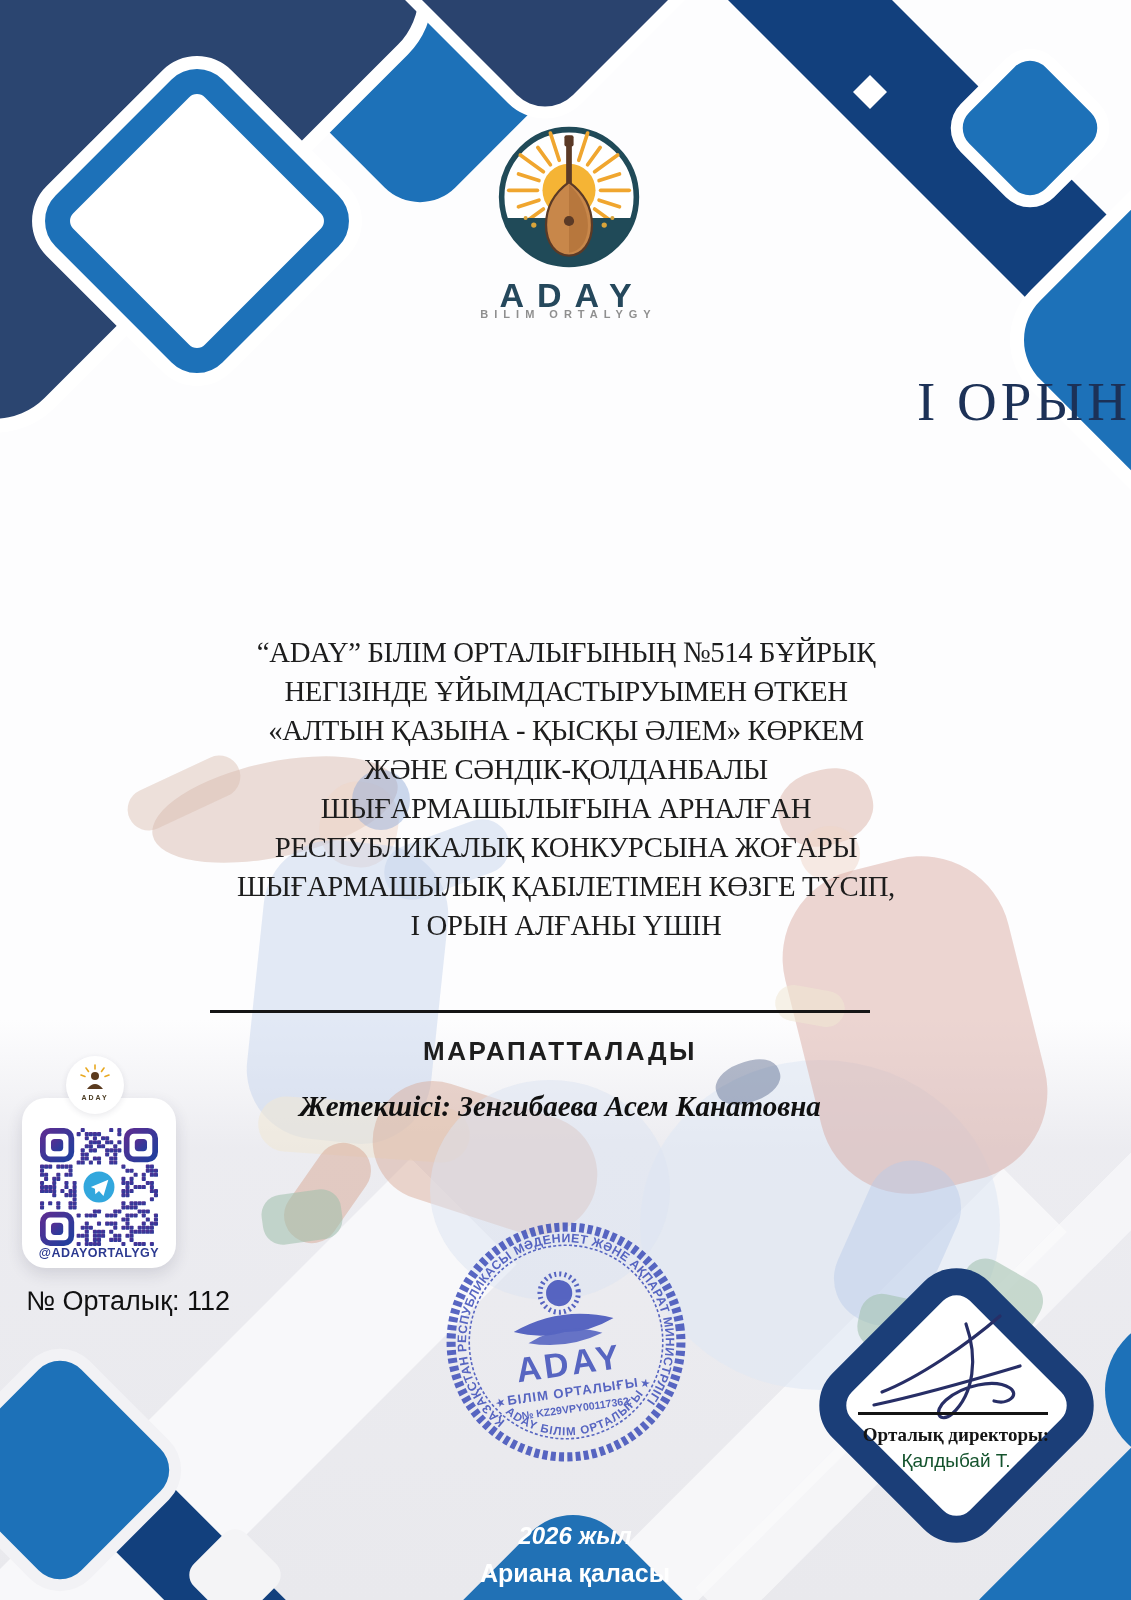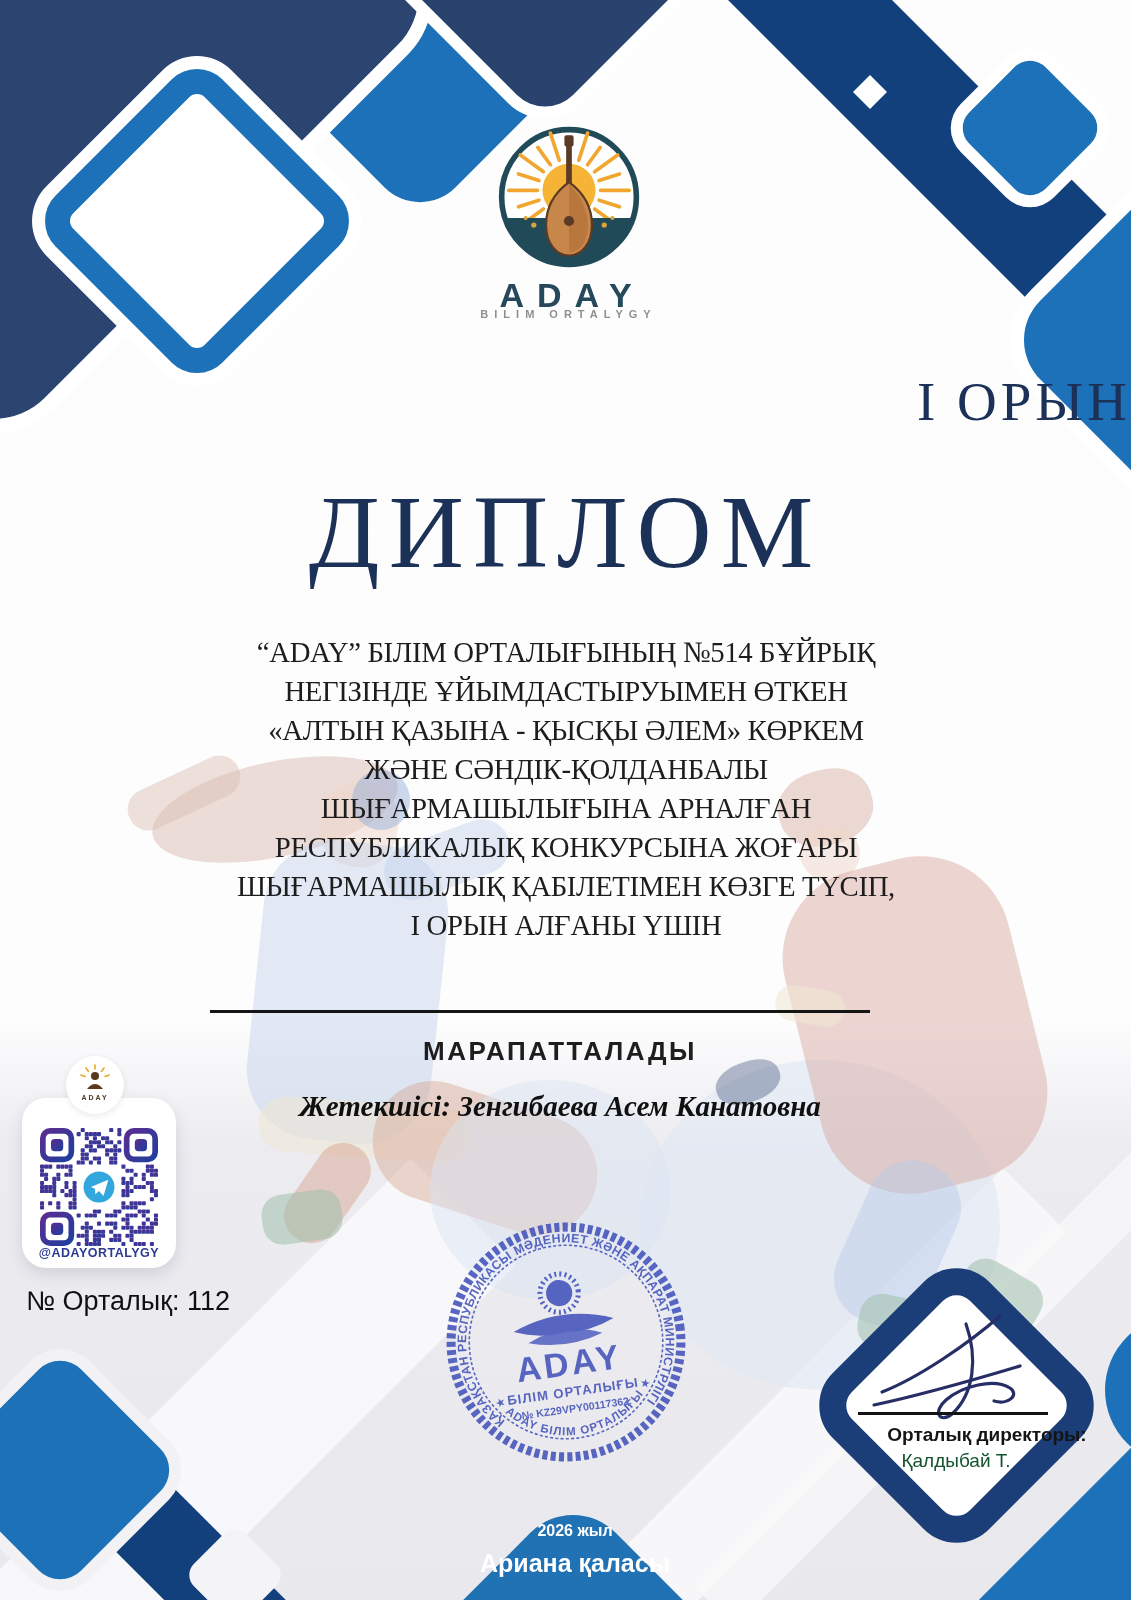--- a/index.html
+++ b/index.html
@@ -48,30 +48,30 @@
 
   
   .stamp{left:440px;top:1216px;width:252px;height:252px;z-index:7;transform:rotate(-8deg);opacity:.88;}
   .stamp text{font-family:"Liberation Sans","DejaVu Sans",sans-serif;}
 
   
   .sig-diamond{left:846px;top:1295px;width:167px;height:167px;background:#fff;
     border:27px solid #1b3e78;border-radius:46px;transform:rotate(45deg);z-index:6;}
   .sig-svg{left:868px;top:1306px;z-index:7;}
   .sig-line{left:858px;top:1412px;width:190px;height:3px;background:#141414;z-index:7;}
-  .sig-role{left:867px;top:1424px;width:240px;text-align:center;z-index:7;
-    font-size:19px;font-weight:bold;color:#141414;}
+  .sig-role{left:836px;top:1424px;width:240px;text-align:center;z-index:7;
+    font-size:19px;font-weight:bold;color:#141414;font-family:Liberation Serif, serif;}
   .sig-name{left:836px;top:1450px;width:240px;text-align:center;z-index:7;
     font-size:19px;font-weight:normal;color:#14532d;}
 
   
   .footer-dia{left:373px;top:1573px;width:400px;height:400px;background:#2171b5;
     border-radius:60px;transform:rotate(45deg);z-index:4;}
   .footer-text{left:415px;top:1522px;width:320px;text-align:center;z-index:5;color:#fff;}
-  .footer-year{font-size:16px;font-weight:bold;}
+  .footer-year{font-size:24px;font-weight:bold;font-style:italic;}
   .footer-city{font-size:25px;font-weight:bold;margin-top:9px;}
 </style>
 </head>
 <body>
 
 <div class="page">
 
   <div class="abs bg-lower"></div>
   <div class="streak" style="left:120px;top:1100px;width:150px;height:760px;opacity:.85;"></div>
   <div class="streak" style="left:700px;top:1080px;width:90px;height:820px;opacity:.8;"></div>
@@ -150,21 +150,20 @@
     <rect x="68" y="12" width="9" height="11" rx="2" fill="#5b3a26"></rect>
     <rect x="69.7" y="16" width="5.6" height="54" rx="2" fill="#5b3a26"></rect>
     <path d="M 72.5,58 C 56,70 50,86 50,100 C 50,118 60,130 72.5,130 C 85,130 95,118 95,100 C 95,86 89,70 72.5,58 Z" fill="#c8874a" stroke="#5b3a26" stroke-width="2.2"></path>
     <path d="M 72.5,60 C 84,71 91,86 91,100 C 91,115 84,126 72.5,127 Z" fill="#a96a33" opacity=".55"></path>
     <circle cx="72.5" cy="96" r="5" fill="#5b3a26"></circle>
   </svg>
   <div class="abs logo-brand">ADAY</div>
   <div class="abs logo-sub">BILIM ORTALYGY</div>
 
   <div class="abs place-title serif">І ОРЫН</div>
-  <div class="abs doc-title serif">ДИПЛОМ</div>
 
   <div class="abs body-text serif">
       <div>“ADAY” БІЛІМ ОРТАЛЫҒЫНЫҢ №514 БҰЙРЫҚ</div>
       <div>НЕГІЗІНДЕ ҰЙЫМДАСТЫРУЫМЕН ӨТКЕН</div>
       <div>«АЛТЫН ҚАЗЫНА - ҚЫСҚЫ ӘЛЕМ» КӨРКЕМ</div>
       <div>ЖӘНЕ СӘНДІК-ҚОЛДАНБАЛЫ</div>
       <div>ШЫҒАРМАШЫЛЫҒЫНА АРНАЛҒАН</div>
       <div>РЕСПУБЛИКАЛЫҚ КОНКУРСЫНА ЖОҒАРЫ</div>
       <div>ШЫҒАРМАШЫЛЫҚ ҚАБІЛЕТІМЕН КӨЗГЕ ТҮСІП,</div>
       <div>І ОРЫН АЛҒАНЫ ҮШІН</div>

